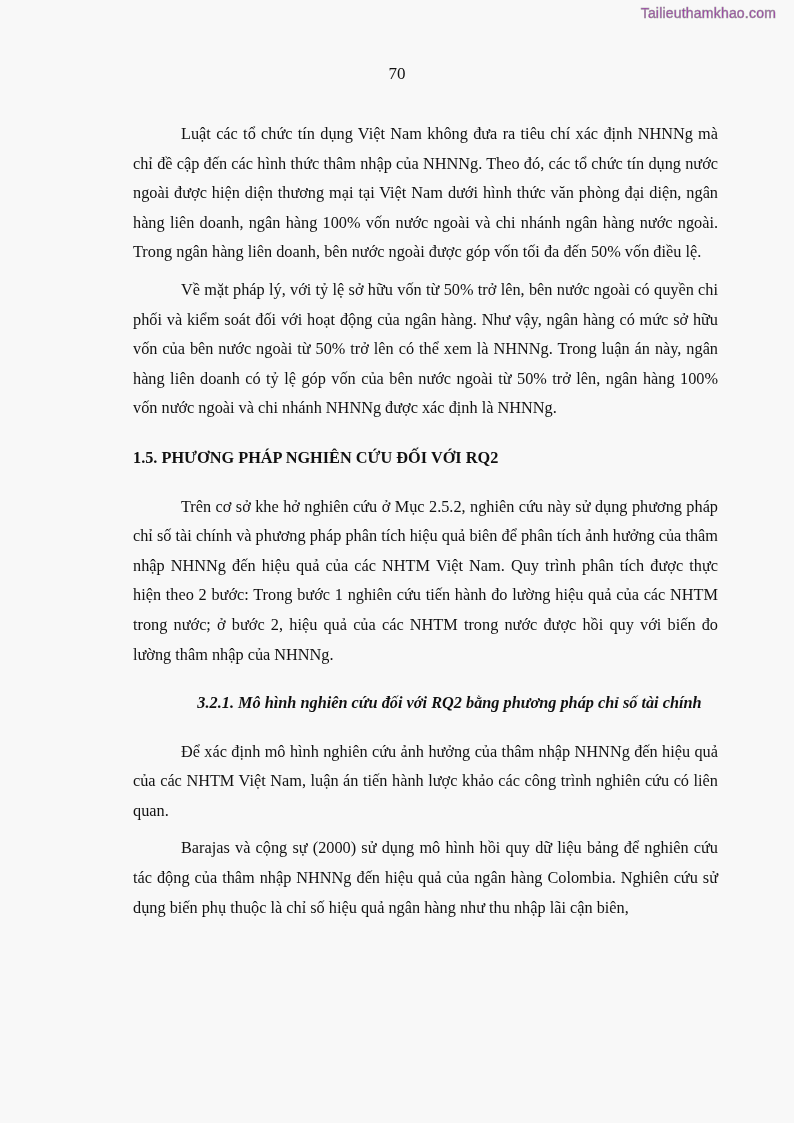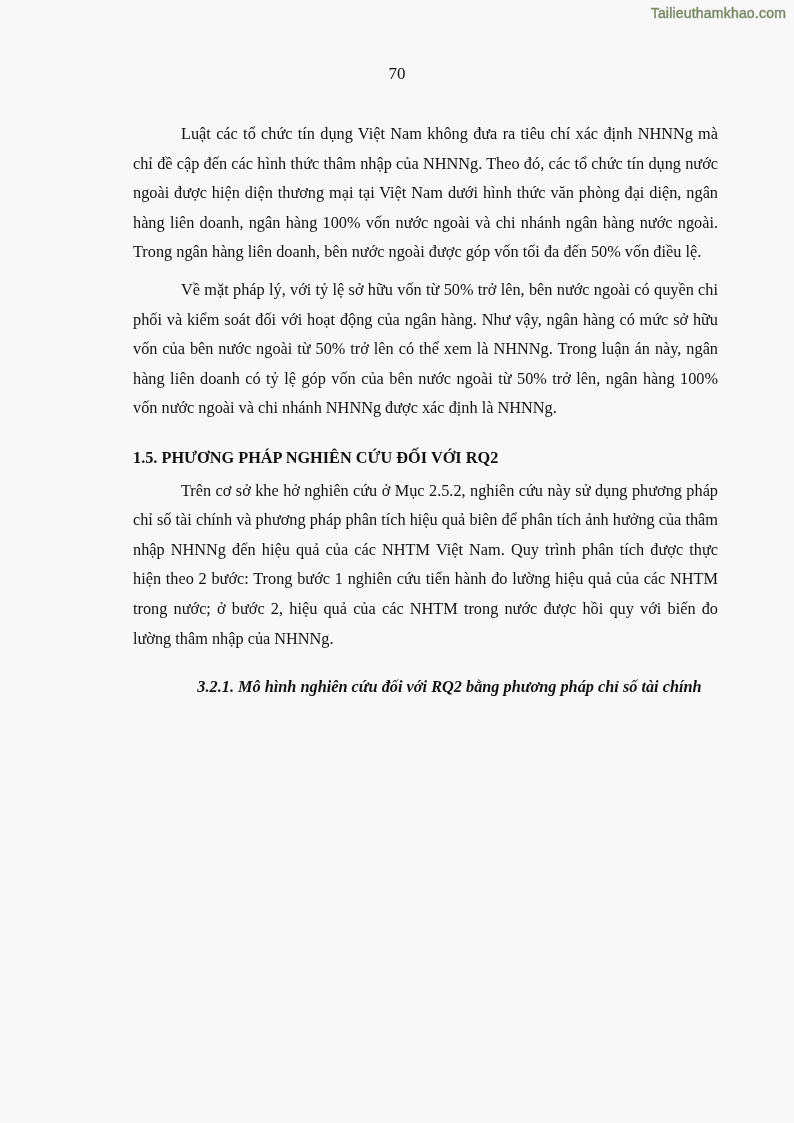--- a/index.html
+++ b/index.html
@@ -11,24 +11,24 @@
     height: 1123px;
     background: #f8f8f8;
     position: relative;
     overflow: hidden;
     font-family: "Liberation Serif", "DejaVu Serif", serif;
     color: #111;
   }
   .watermark {
     position: absolute;
     top: 5px;
-    right: 8px;
+    right: 18px;
     font-family: "Liberation Sans", "DejaVu Sans", sans-serif;
     font-size: 14px;
-    color: #4d7c0f;
+    color: #a21caf;
     -webkit-text-stroke: 0.6px #9a9a9a;
     letter-spacing: 0.2px;
   }
   .page-number {
     position: absolute;
     top: 64px;
     left: 0;
     width: 794px;
     text-align: center;
     font-size: 17px;
@@ -53,21 +53,21 @@
     margin-top: 9px;
   }
   h2.section {
     margin: 20px 0 0 0;
     font-size: 16.3px;
     font-weight: bold;
     line-height: 29.6px;
     text-transform: none;
   }
   h2.section + p {
-    margin-top: 3px;
+    margin-top: 19px;
   }
   h3.subsection {
     margin: 19px 0 0 0;
     font-size: 16.3px;
     font-weight: bold;
     font-style: italic;
     line-height: 29.6px;
     text-align: center;
     padding-left: 48px;
     white-space: nowrap;
@@ -88,14 +88,16 @@
   <p class="indent para-gap">Luật các tổ chức tín dụng Việt Nam không đưa ra tiêu chí xác định NHNNg mà chỉ đề cập đến các hình thức thâm nhập của NHNNg. Theo đó, các tổ chức tín dụng nước ngoài được hiện diện thương mại tại Việt Nam dưới hình thức văn phòng đại diện, ngân hàng liên doanh, ngân hàng 100% vốn nước ngoài và chi nhánh ngân hàng nước ngoài. Trong ngân hàng liên doanh, bên nước ngoài được góp vốn tối đa đến 50% vốn điều lệ.</p>
 
   <p class="indent para-gap">Về mặt pháp lý, với tỷ lệ sở hữu vốn từ 50% trở lên, bên nước ngoài có quyền chi phối và kiểm soát đối với hoạt động của ngân hàng. Như vậy, ngân hàng có mức sở hữu vốn của bên nước ngoài từ 50% trở lên có thể xem là NHNNg. Trong luận án này, ngân hàng liên doanh có tỷ lệ góp vốn của bên nước ngoài từ 50% trở lên, ngân hàng 100% vốn nước ngoài và chi nhánh NHNNg được xác định là NHNNg.</p>
 
   <h2 class="section">1.5. PHƯƠNG PHÁP NGHIÊN CỨU ĐỐI VỚI RQ2</h2>
 
   <p class="indent">Trên cơ sở khe hở nghiên cứu ở Mục 2.5.2, nghiên cứu này sử dụng phương pháp chỉ số tài chính và phương pháp phân tích hiệu quả biên để phân tích ảnh hưởng của thâm nhập NHNNg đến hiệu quả của các NHTM Việt Nam. Quy trình phân tích được thực hiện theo 2 bước: Trong bước 1 nghiên cứu tiến hành đo lường hiệu quả của các NHTM trong nước; ở bước 2, hiệu quả của các NHTM trong nước được hồi quy với biến đo lường thâm nhập của NHNNg.</p>
 
   <h3 class="subsection">3.2.1. Mô hình nghiên cứu đối với RQ2 bằng phương pháp chỉ số tài chính</h3>
 
+  <p class="indent">Để xác định mô hình nghiên cứu ảnh hưởng của thâm nhập NHNNg đến hiệu quả của các NHTM Việt Nam, luận án tiến hành lược khảo các công trình nghiên cứu có liên quan.</p>
 
+  <p class="indent para-gap">Barajas và cộng sự (2000) sử dụng mô hình hồi quy dữ liệu bảng để nghiên cứu tác động của thâm nhập NHNNg đến hiệu quả của ngân hàng Colombia. Nghiên cứu sử dụng biến phụ thuộc là chỉ số hiệu quả ngân hàng như thu nhập lãi cận biên,</p>
 </div>
 
 </body></html>

